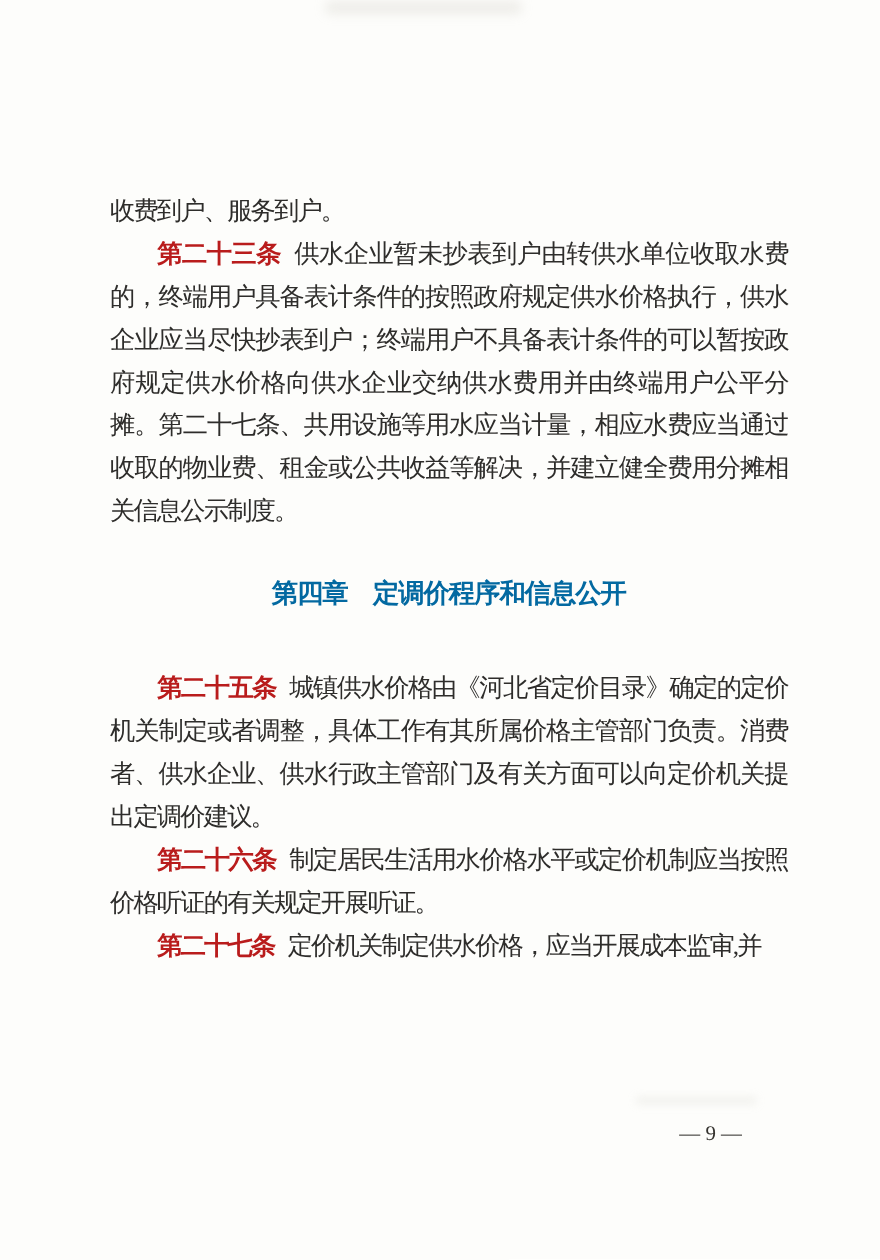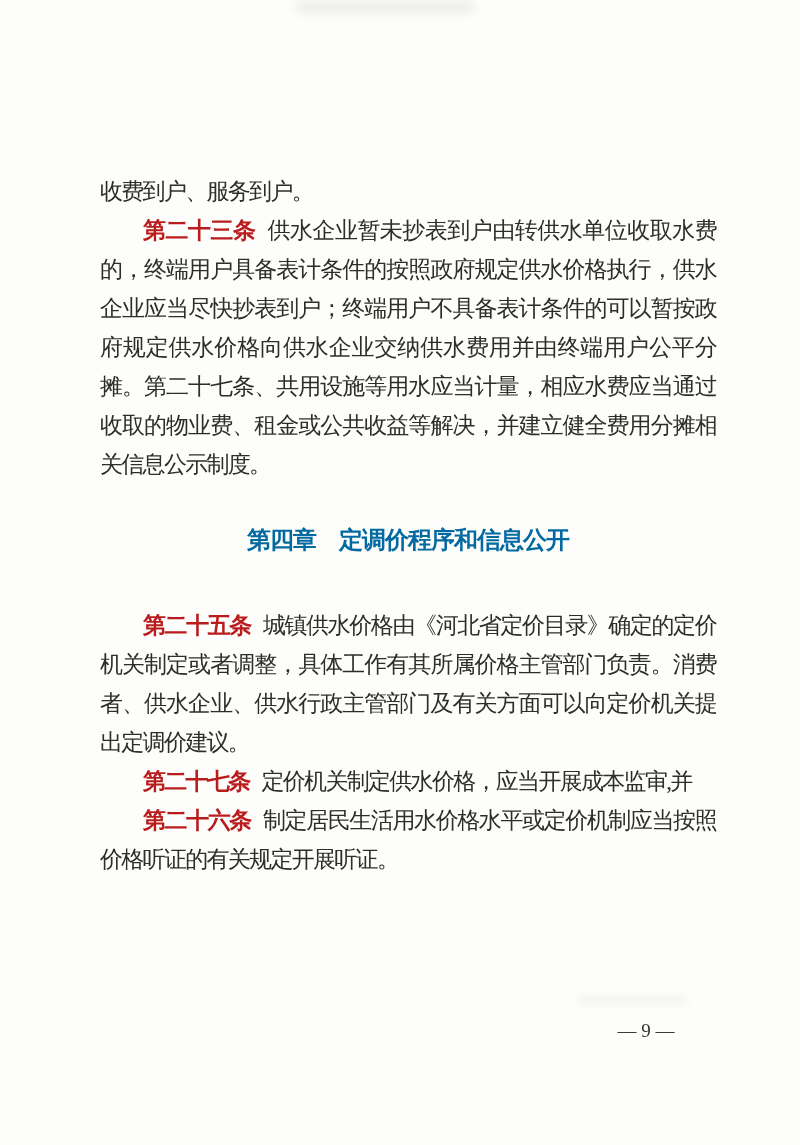--- a/index.html
+++ b/index.html
@@ -102,21 +102,21 @@
 
     <p class="cont">收费到户、服务到户。</p>
 
     <p class="para"><span class="article-label">第二十三条</span><span>供水企业暂未抄表到户由转供水单位收取水费的，终端用户具备表计条件的按照政府规定供水价格执行，供水企业应当尽快抄表到户；终端用户不具备表计条件的可以暂按政府规定供水价格向供水企业交纳供水费用并由终端用户公平分摊。第二十七条、共用设施等用水应当计量，相应水费应当通过收取的物业费、租金或公共收益等解决，并建立健全费用分摊相关信息公示制度。</span></p>
 
 
     <h2 class="chapter">第四章　定调价程序和信息公开</h2>
 
     <p class="para"><span class="article-label">第二十五条</span><span>城镇供水价格由《河北省定价目录》确定的定价机关制定或者调整，具体工作有其所属价格主管部门负责。消费者、供水企业、供水行政主管部门及有关方面可以向定价机关提出定调价建议。</span></p>
 
+    <p class="para"><span class="article-label">第二十六条</span><span>制定居民生活用水价格水平或定价机制应当按照价格听证的有关规定开展听证。</span></p>
+
     <p class="para"><span class="article-label">第二十七条</span><span>定价机关制定供水价格，应当开展成本监审,并</span></p>
-
-    <p class="para"><span class="article-label">第二十六条</span><span>制定居民生活用水价格水平或定价机制应当按照价格听证的有关规定开展听证。</span></p>
 
   </main>
 
   <div class="pageno">— 9 —</div>
 
 </div>
 
 </body></html>

